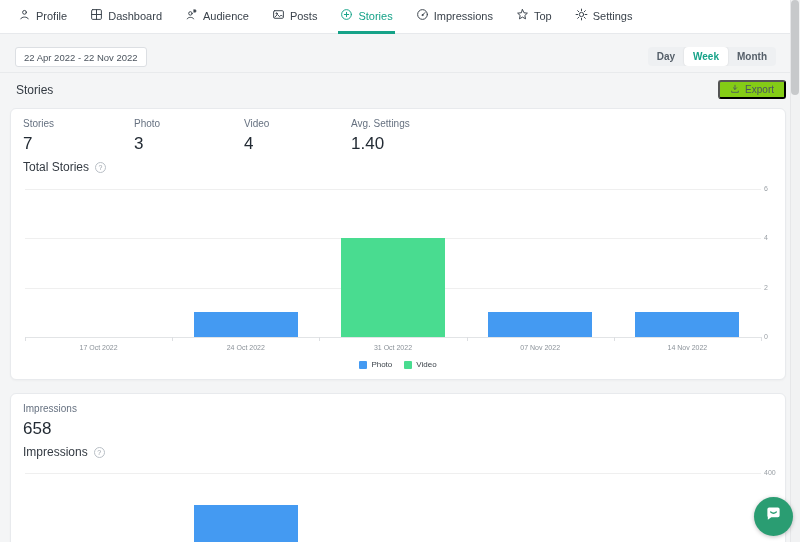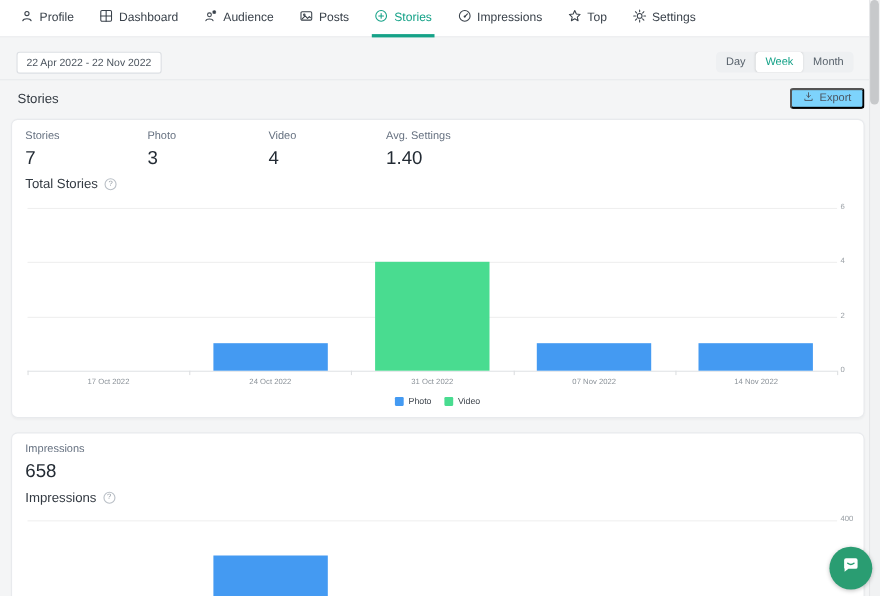--- a/index.html
+++ b/index.html
@@ -32,31 +32,31 @@
     background:#fff; border:1px solid #dcdfe3; border-radius:3px;
     font-size:9.5px; color:#4b545e; padding:0 8px;
     display:flex; align-items:center; cursor:pointer;
   }
   .view-toggle {
     position:absolute; right:24px; top:47px; height:19px;
     background:#eef0f2; border-radius:4px; display:flex; overflow:hidden;
   }
   .view-seg {
     font-size:10px; color:#555f69; padding:0 9px;
-    display:flex; align-items:center; cursor:pointer;
+    display:flex; align-items:center; cursor:pointer;font-weight:bold;
   }
   .view-seg.active { background:#fff; color:#15a288; border-radius:4px; box-shadow:0 0 2px rgba(0,0,0,.12); }
 
   .divider { position:absolute; top:72px; left:0; width:800px; height:1px; background:#e8eaec; }
 
   
   .section-title { position:absolute; left:16px; top:83px; font-size:12px; color:#333a42; }
   .export-btn {
     position:absolute; right:14px; top:80px; height:19px;
-    background:#7dd3fc; border-radius:3px; padding:0 10px;
+    background:#84cc16; border-radius:3px; padding:0 10px;
     font-size:10px; color:#4b5560; display:flex; align-items:center; gap:5px; cursor:pointer;justify-content:space-between;
   }
   .export-btn svg { width:10px; height:10px; stroke:#4b5560; fill:none; stroke-width:2; stroke-linecap:round; stroke-linejoin:round; }
 
   
   .card {
     position:absolute; left:10px; width:776px;
     background:#fff; border:1px solid #e8eaed; border-radius:6px;
     box-shadow:0 1px 2px rgba(0,0,0,.03);
   }

